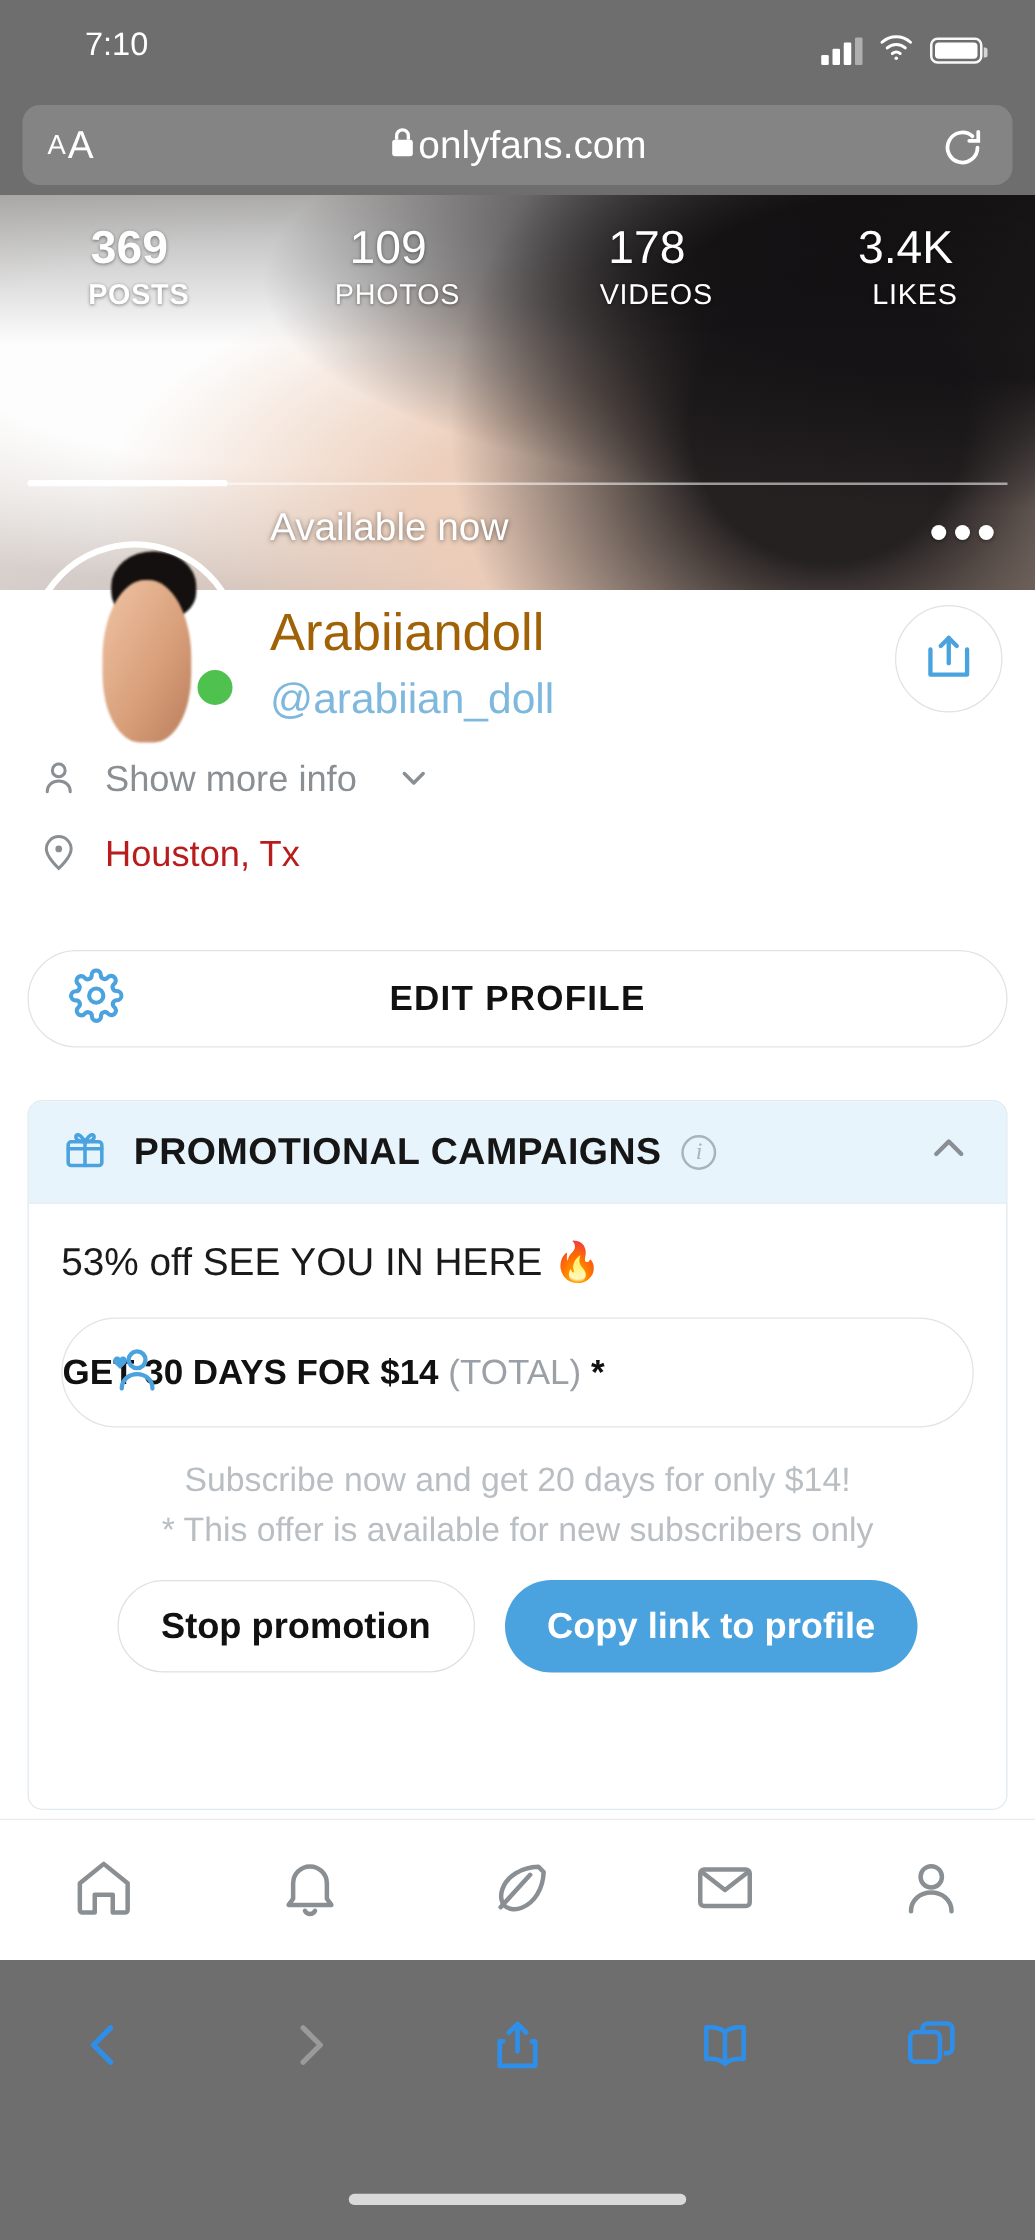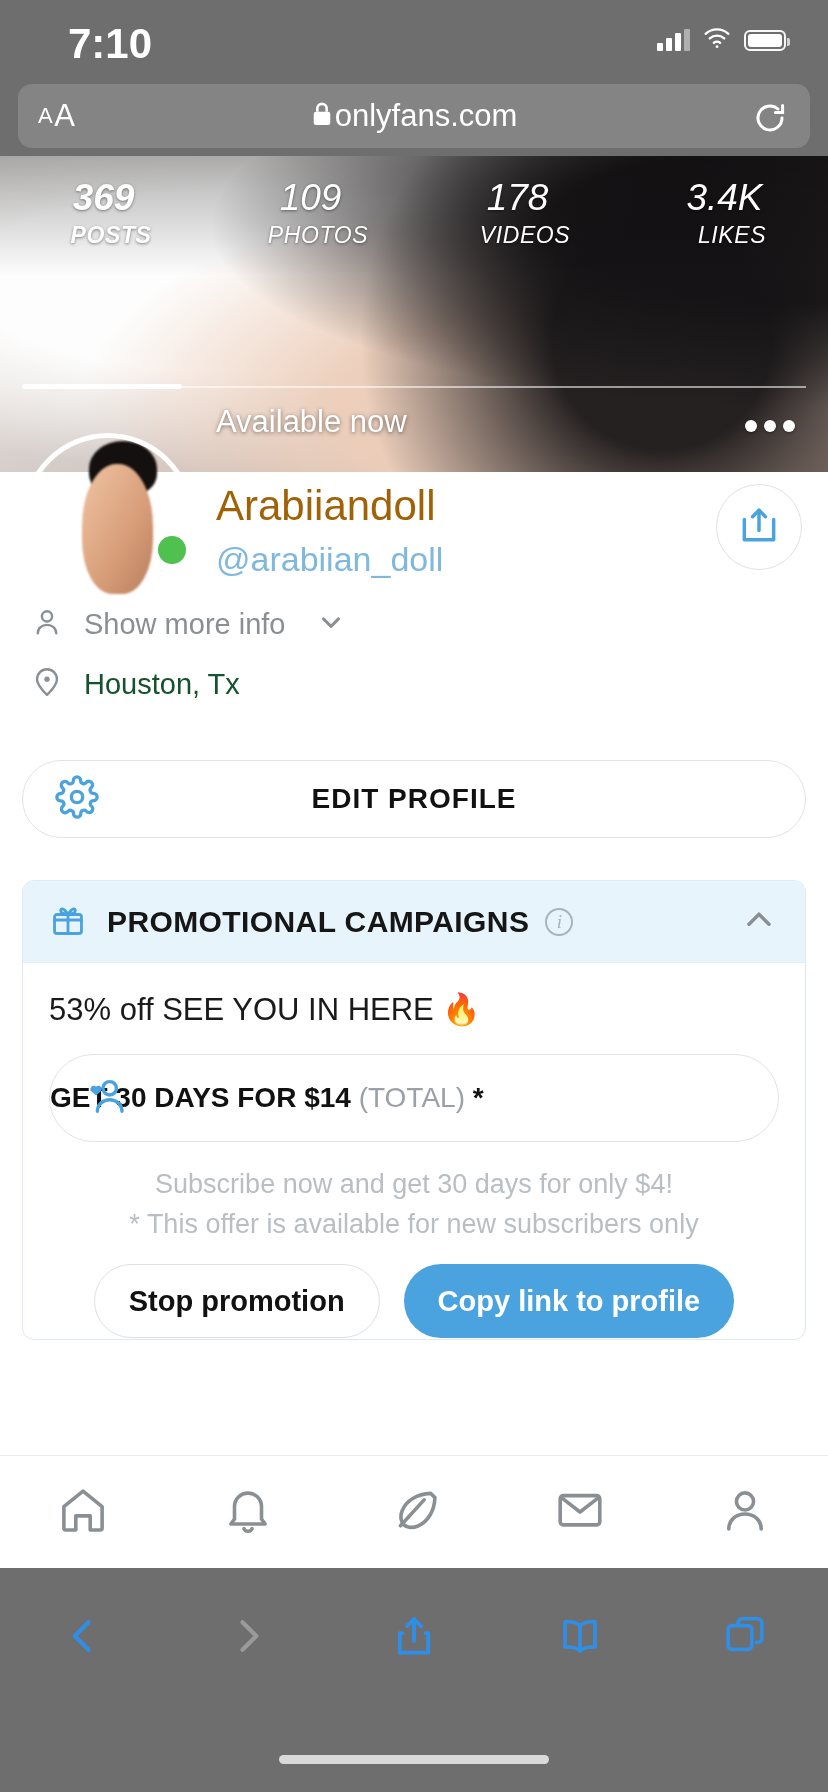--- a/index.html
+++ b/index.html
@@ -15,21 +15,21 @@
   .safari-top{
     position:absolute;left:0;top:0;width:828px;height:156px;
     background:#6e6e6e;
     z-index:40;
   }
   .statusbar{
     position:absolute;left:0;top:0;width:828px;height:76px;
   }
   .status-time{
     position:absolute;left:68px;top:20px;
-    font-size:42px;font-weight:700;color:#ffffff;letter-spacing:0px;
+    font-size:26px;font-weight:400;color:#ffffff;letter-spacing:0px;
   }
   .status-right{
     position:absolute;right:42px;top:26px;display:flex;align-items:center;gap:12px;
   }
   .sig{display:flex;align-items:flex-end;gap:3px;height:22px;}
   .sig i{display:block;width:6px;background:#ffffff;border-radius:1px;}
   .sig i:nth-child(1){height:8px;}
   .sig i:nth-child(2){height:13px;}
   .sig i:nth-child(3){height:18px;}
   .sig i:nth-child(4){height:22px;opacity:.45;}
@@ -73,21 +73,21 @@
       linear-gradient(160deg,#e9e6e3 0%,#ded7d3 40%,#c9bfbb 70%,#7e7069 100%);
   }
   .cover-dark{
     position:absolute;left:0;top:0;width:828px;height:120px;
     background:linear-gradient(to bottom, rgba(0,0,0,.30), rgba(0,0,0,0));
   }
   .stats{
     position:absolute;left:0;top:-12px;width:828px;height:108px;
     display:flex;
   }
-  .stat{flex:1;display:flex;flex-direction:column;align-items:center;justify-content:flex-end;color:#fff;font-style:italic;}
+  .stat{flex:1;display:flex;flex-direction:column;align-items:center;justify-content:flex-end;color:#fff;}
   .stat .num{font-size:37px;line-height:40px;text-shadow:0 1px 3px rgba(0,0,0,.45);}
   .stat .lbl{font-size:23px;line-height:34px;letter-spacing:.6px;text-shadow:0 1px 3px rgba(0,0,0,.45);padding-left:15px;}
   .stat.active .num{font-weight:bold;}
   .stat.active .lbl{font-weight:bold;}
   .statline{
     position:absolute;left:22px;top:230px;width:784px;height:2px;background:rgba(255,255,255,.55);
   }
   .statbar{
     position:absolute;left:22px;top:228px;width:160px;height:5px;background:#ffffff;border-radius:3px;
   }
@@ -137,37 +137,37 @@
   }
 
   
   .inforow{
     position:absolute;left:30px;display:flex;align-items:center;gap:20px;
   }
   .inforow.more{top:605px;}
   .inforow.loc{top:665px;}
   .inforow .txt{font-size:29px;}
   .inforow.more .txt{color:#8a8f94;}
-  .inforow.loc .txt{color:#14532d;}
+  .inforow.loc .txt{color:#b91c1c;}
   .chev-d{margin-left:10px;}
 
   
   .edit-profile{
     position:absolute;left:22px;top:760px;width:784px;height:78px;
     border:1px solid #e3e3e3;border-radius:39px;background:#fff;box-sizing:border-box;
     display:flex;align-items:center;
   }
   .edit-profile .gear{position:absolute;left:32px;top:50%;transform:translateY(-50%);}
   .edit-profile .lbl{
     width:100%;text-align:center;font-size:28px;font-weight:bold;color:#111;letter-spacing:1px;
   }
 
   
   .promo{
-    position:absolute;left:22px;top:880px;width:784px;height:460px;
+    position:absolute;left:22px;top:880px;width:784px;height:568px;
     border:1px solid #dfe9ef;border-radius:12px;background:#ffffff;box-sizing:border-box;overflow:hidden;
   }
   .promo-head{
     height:82px;background:#e8f4fb;display:flex;align-items:center;padding:0 26px;box-sizing:border-box;
     border-bottom:1px solid #e2eef5;
   }
   .promo-head .gift{margin-right:20px;display:block;}
   .promo-title{font-size:30px;font-weight:bold;color:#161616;letter-spacing:.4px;}
   .info-i{
     width:28px;height:28px;border-radius:50%;border:2px solid #a9b3ba;box-sizing:border-box;
@@ -349,21 +349,21 @@
           </svg>
         </span>
         <span class="lbl">
           <span>GET 30 DAYS FOR $14</span>
           <span class="total">(TOTAL)</span>
           <span class="star">*</span>
         </span>
       </div>
 
       <div class="fineprint">
-        <div>Subscribe now and get 30 days for only $4!</div>
+        <div>Subscribe now and get 20 days for only $14!</div>
         <div>* This offer is available for new subscribers only</div>
       </div>
 
       <div class="promo-actions">
         <div class="btn-stop">Stop promotion</div>
         <div class="btn-copy">Copy link to profile</div>
       </div>
     </div>
   </div>
 

